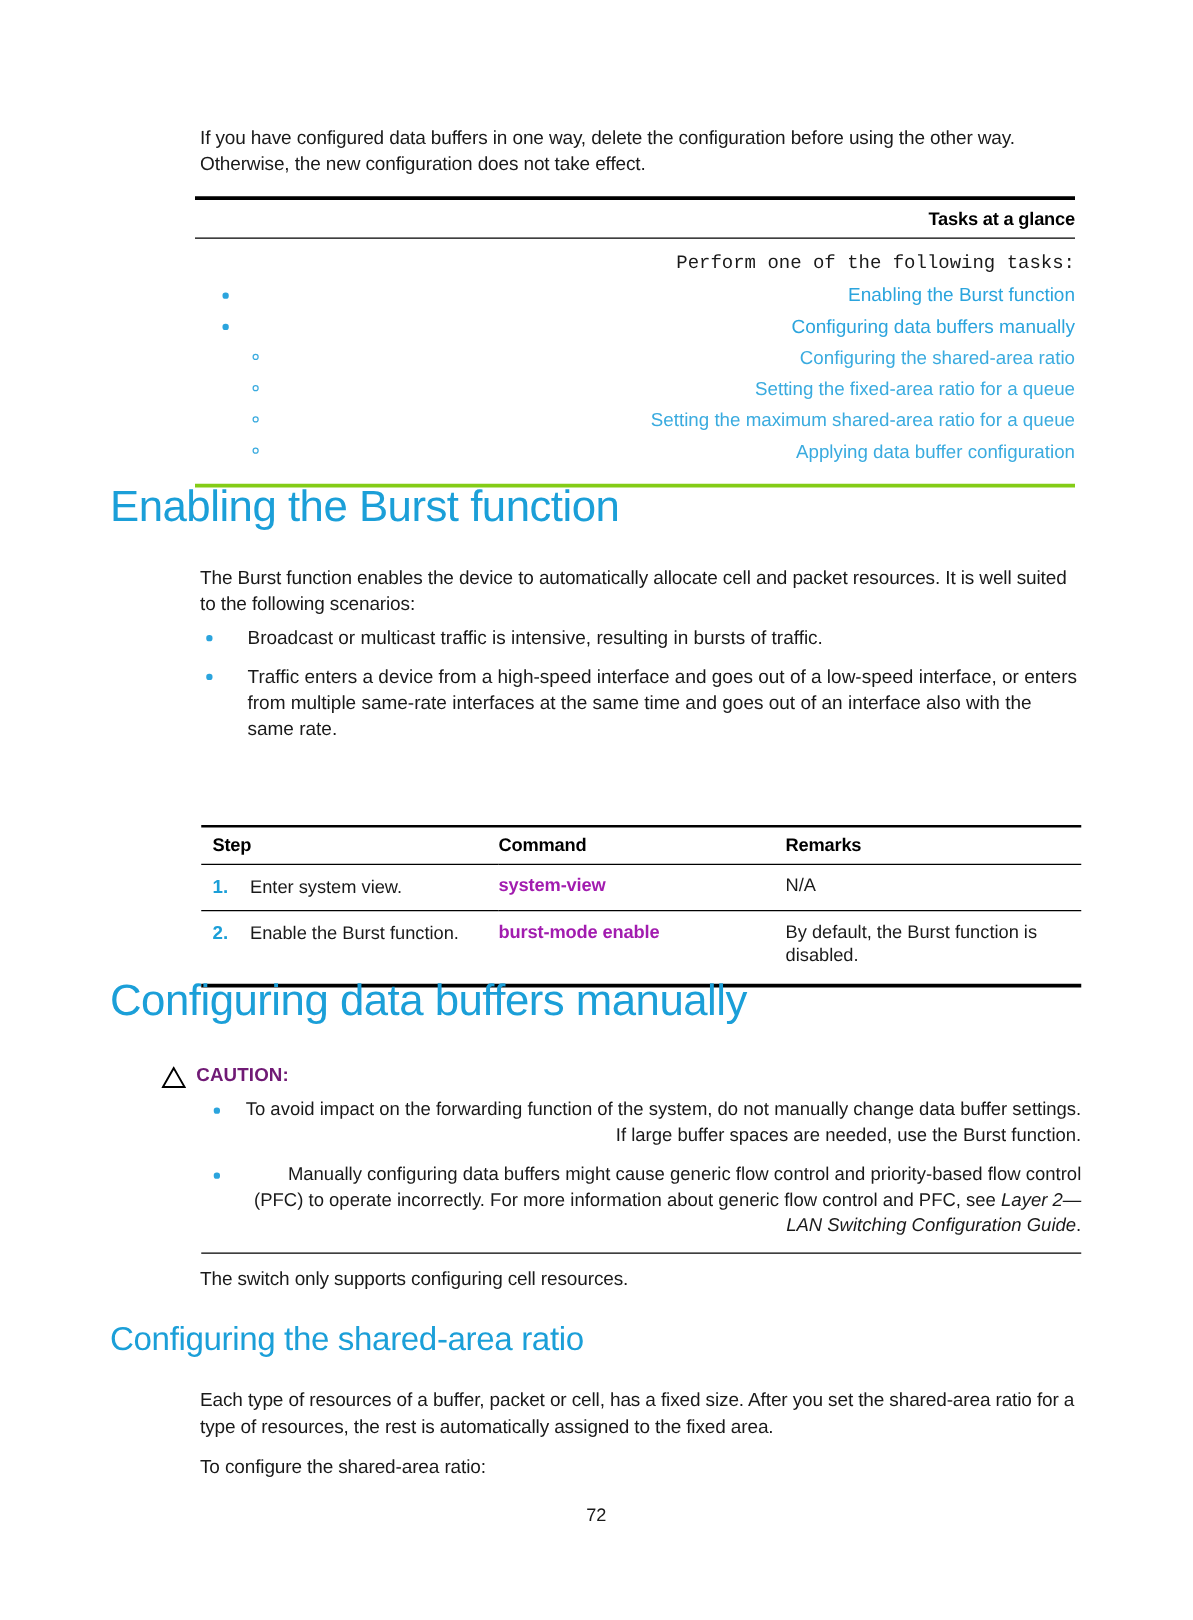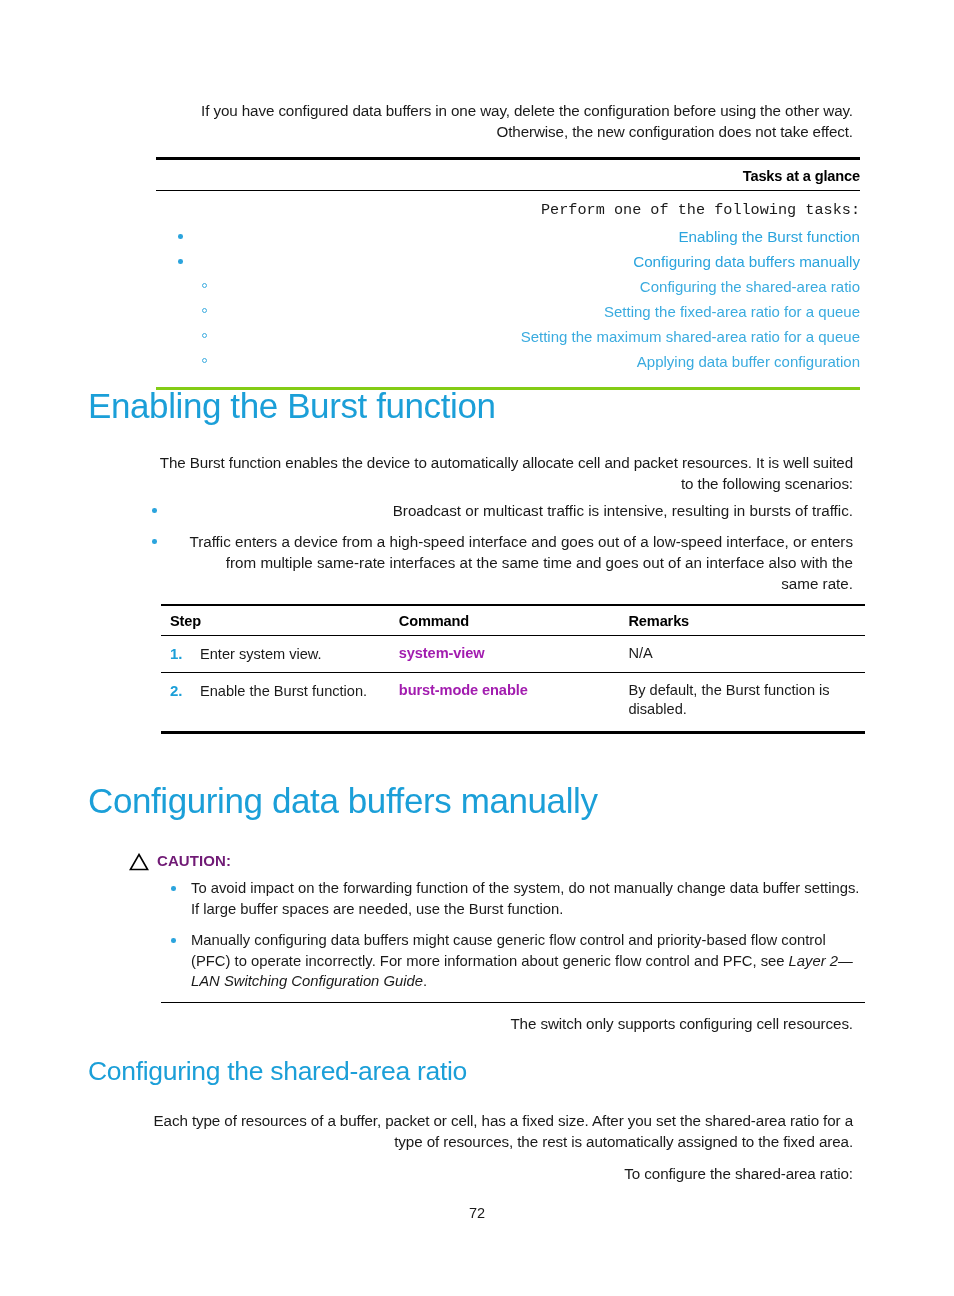--- a/index.html
+++ b/index.html
@@ -28,23 +28,22 @@
   .body-text {
     font-size: 15.2px;
     line-height: 21px;
     color: #1a1a1a;
     letter-spacing: -0.1px;
   }
 
   
   .indent {
     position: absolute;
-    left: 147px;
+    left: 160px;
     width: 706px;
-    text-align: right;
   }
 
   
   #intro-paragraph {
     top: 100px;
   }
 
   
   #tasks-box {
     position: absolute;
@@ -175,21 +174,21 @@
     background: #2ba4dd;
   }
   #burst-scenarios {
     top: 500px;
   }
 
   
   #burst-step-table {
     position: absolute;
     left: 161px;
-    top: 604px;
+    top: 660px;
     width: 704px;
     border-top: 2.6px solid #000;
     border-bottom: 3.4px solid #000;
     border-collapse: collapse;
     box-sizing: border-box;
   }
   #burst-step-table table {
     width: 100%;
     border-collapse: collapse;
   }
@@ -256,20 +255,21 @@
     position: absolute;
     left: -4px;
     top: 0px;
     font-size: 15px;
     color: #701a75;
     letter-spacing: 0.1px;
     font-weight: bold;
   }
   #caution-list {
     padding-left: 0;
+    text-align: right;
   }
   #caution-list li {
     padding-left: 30px;
     margin-bottom: 11px;
     font-size: 14.8px;
     line-height: 20.5px;
   }
   #caution-list li:last-child { margin-bottom: 2px; }
   #caution-list li > .mk {
     left: 10px;

